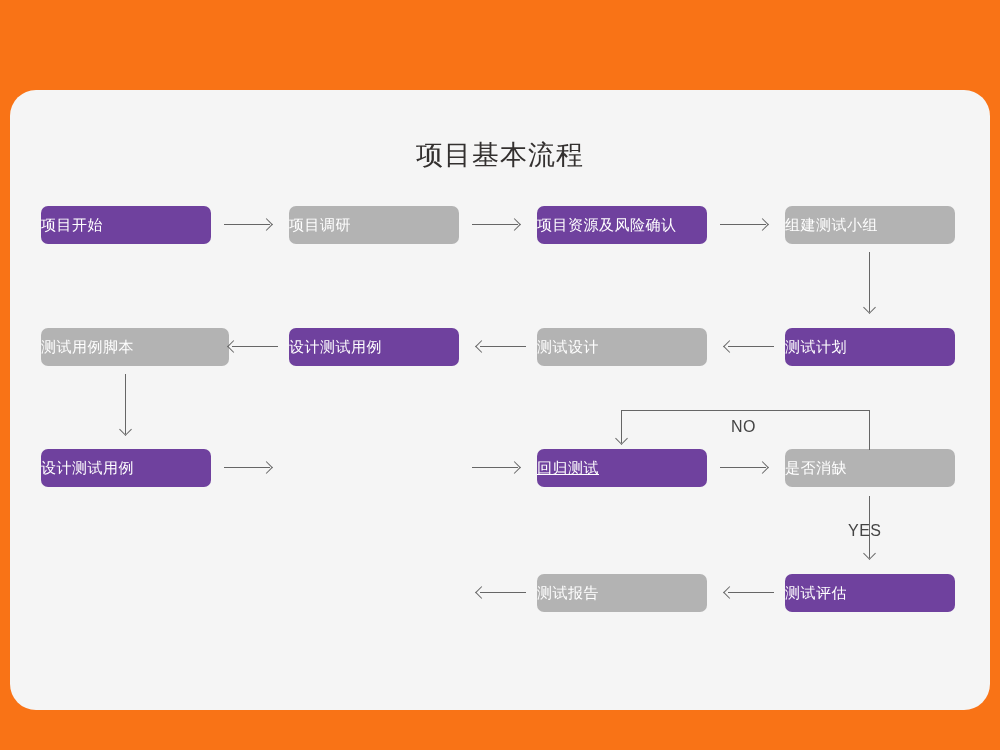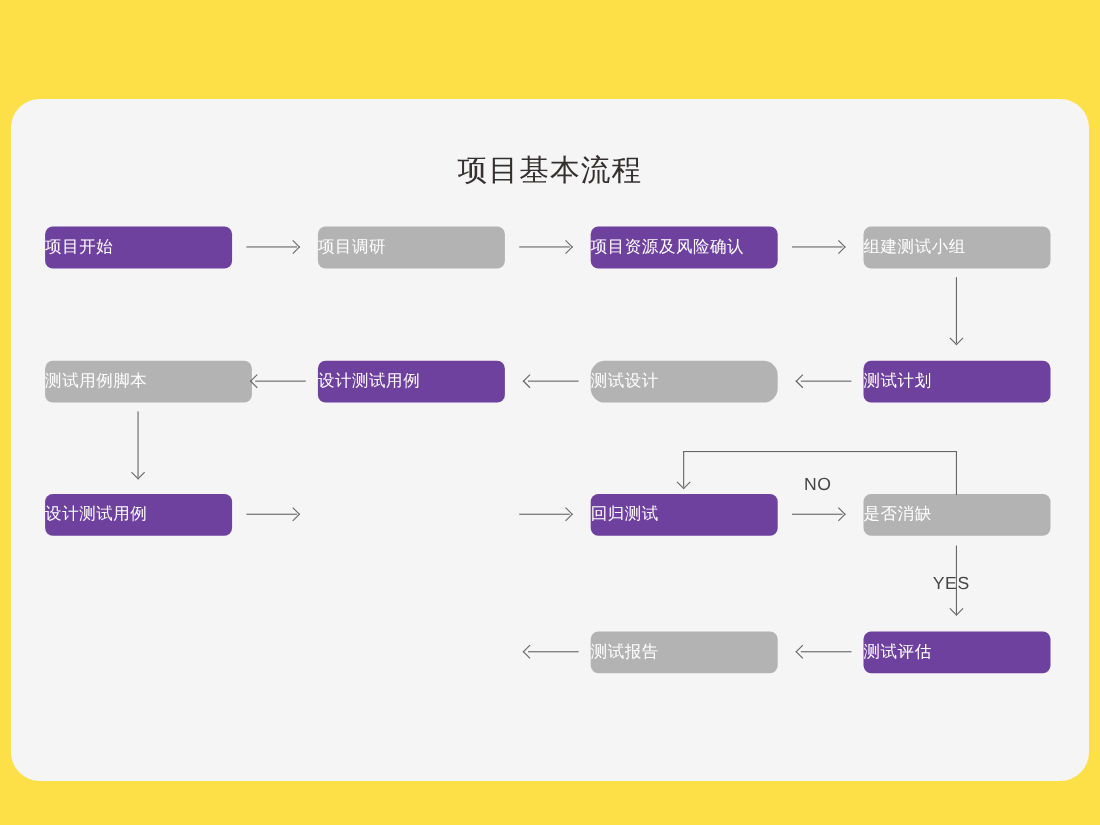--- a/index.html
+++ b/index.html
@@ -7,21 +7,21 @@
     width: 1000px;
     height: 750px;
     background: #ffffff;
     font-family: "Liberation Sans", "DejaVu Sans", sans-serif;
     overflow: hidden;
   }
   #stage {
     position: relative;
     width: 1000px;
     height: 750px;
-    background: #fde047;
+    background: #f97316;
   }
   .card {
     position: absolute;
     left: 10px;
     top: 90px;
     width: 980px;
     height: 620px;
     background: #f5f5f5;
     border-radius: 26px;
   }
@@ -125,21 +125,21 @@
   </div>
 
   <div class="node gray" style="left:41px;  top:328px; width:188px;">
     <span class="lbl">测试用例脚本</span>
   </div>
 
   <div class="node purple" style="left:289px; top:328px; width:170px;">
     <span class="lbl">设计测试用例</span>
   </div>
 
-  <div class="node gray" style="left:537px; top:328px; width:170px;border-radius:13px;">
+  <div class="node gray" style="left:537px; top:328px; width:170px;">
     <span class="lbl">测试设计</span>
   </div>
 
   <div class="node purple" style="left:785px; top:328px; width:170px;">
     <span class="lbl">测试计划</span>
   </div>
 
   <div class="conn">
     <div class="hline" style="left:232px; top:346px; width:46px;"></div>
     <div class="chev left" style="left:229px; top:342px;"></div>
@@ -156,21 +156,21 @@
   <div class="conn">
     <div class="vline" style="left:125px; top:374px; height:60px;"></div>
     <div class="chev down" style="left:121px; top:425px;"></div>
   </div>
 
   <div class="node purple" style="left:41px;  top:449px; width:170px;">
     <span class="lbl">设计测试用例</span>
   </div>
 
 
-  <div class="node purple" style="left:537px; top:449px; width:170px;">
+  <div class="node purple" style="left:537px; top:449px; width:170px;text-decoration:underline;">
     <span class="lbl">回归测试</span>
   </div>
 
   <div class="node gray" style="left:785px; top:449px; width:170px;">
     <span class="lbl">是否消缺</span>
   </div>
 
   <div class="conn">
     <div class="hline" style="left:224px; top:467px; width:46px;"></div>
     <div class="chev right" style="left:262px; top:463px;"></div>
@@ -183,21 +183,21 @@
     <div class="hline" style="left:720px; top:467px; width:46px;"></div>
     <div class="chev right" style="left:758px; top:463px;"></div>
   </div>
 
   <div class="conn">
     <div class="vline" style="left:869px; top:410px; height:40px;"></div>
     <div class="hline" style="left:621px; top:410px; width:249px;"></div>
     <div class="vline" style="left:621px; top:410px; height:33px;"></div>
     <div class="chev down" style="left:617px; top:434px;"></div>
   </div>
-  <div class="edge-label" style="left:731px; top:432px;">NO</div>
+  <div class="edge-label" style="left:731px; top:418px;">NO</div>
 
   <div class="conn">
     <div class="vline" style="left:869px; top:496px; height:62px;"></div>
     <div class="chev down" style="left:865px; top:549px;"></div>
   </div>
   <div class="edge-label" style="left:848px; top:522px;text-align:center;">YES</div>
 
 
   <div class="node gray" style="left:537px; top:574px; width:170px;">
     <span class="lbl">测试报告</span>

